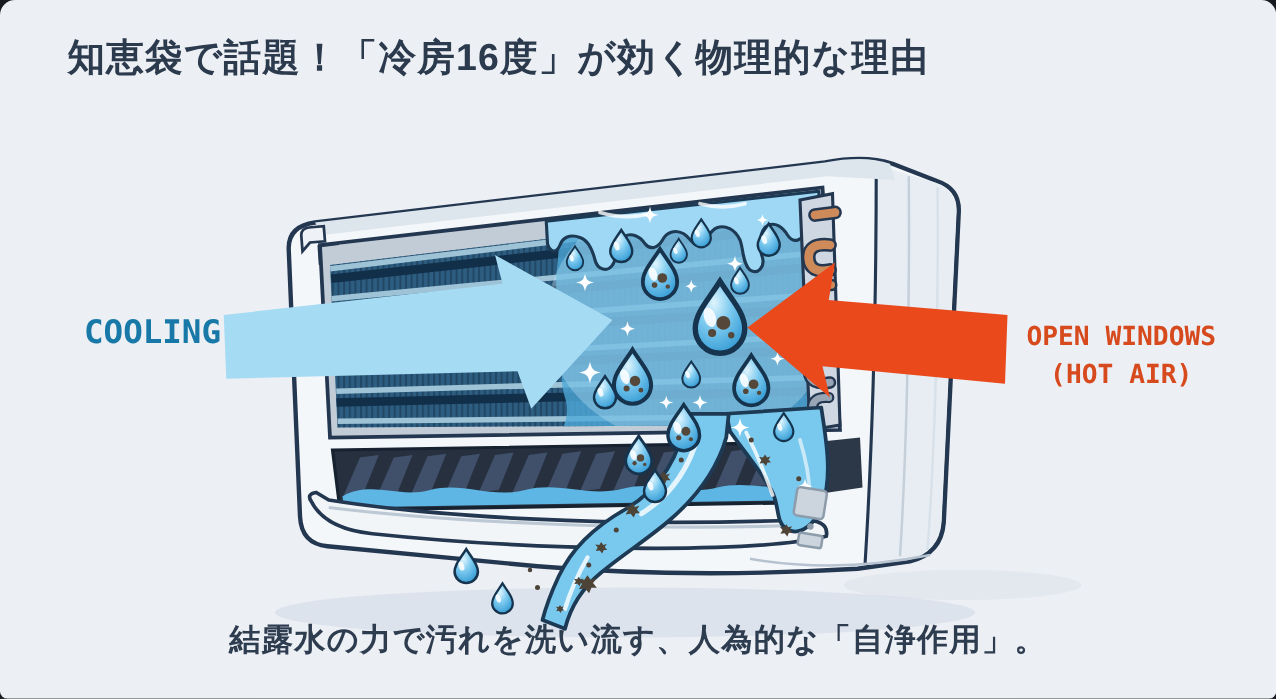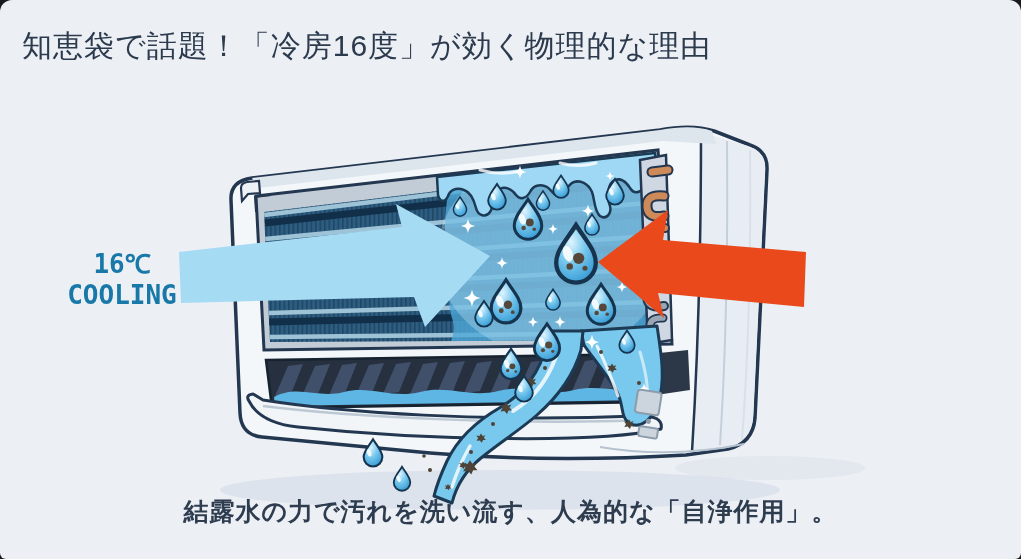--- a/index.html
+++ b/index.html
@@ -2,22 +2,22 @@
 <html><head>
 <meta charset="utf-8">
 <style>
   html,body{margin:0;padding:0;background:#171b20;}
   .stage{
     position:relative;width:1021px;height:559px;overflow:hidden;
     border-radius:12px 12px 6px 6px;
     font-family:"Liberation Sans","DejaVu Sans",sans-serif;
   }
   .page-title{
-    position:absolute;left:22px;top:26px;margin:0;
-    font-size:30px;font-weight:400;letter-spacing:1px;
+    position:absolute;left:54px;top:26px;margin:0;
+    font-size:30px;font-weight:700;letter-spacing:1px;
   }
   .illustration{position:absolute;left:0;top:0;}
   .side-label{
     position:absolute;text-align:center;
     font-family:"DejaVu Sans Mono","Liberation Mono",monospace;
     font-weight:bold;
   }
   .cooling-label{left:48px;top:250px;width:148px;}
   .cooling-label .l1{font-size:26px;line-height:1.1;}
   .cooling-label .l2{font-size:26px;line-height:1.3;}
@@ -248,19 +248,22 @@
       <rect x="-5" y="23" width="19" height="10" rx="2" fill="#ccd5de" stroke="#8d9cab" stroke-width="2"></rect>
     </g>
 
     <path d="M 179 252 L 402 227 L 396 204 L 490 256 L 425 327 L 414 297 L 181 303 Z" fill="#a6dbf4"></path>
     <path d="M 598 262 L 668 210 L 663 240 L 806 252 L 804 307 L 658 293 L 664 318 Z" fill="#e9491b"></path>
   </svg>
 
   <h1 class="page-title" style="color: rgb(44, 58, 77);">知恵袋で話題！「冷房16度」が効く物理的な理由</h1>
 
   <div class="side-label cooling-label" style="color: rgb(24, 121, 168);">
-    <div class="l1">16℃</div>
     <div class="l2">COOLING</div>
   </div>
 
+  <div class="side-label hot-label" style="color: rgb(215, 74, 30);">
+    <div class="l1">OPEN WINDOWS</div>
+    <div class="l2">(HOT AIR)</div>
+  </div>
 
   <p class="caption" style="color: rgb(46, 60, 79); text-align: center;">結露水の力で汚れを洗い流す、人為的な「自浄作用」。</p>
 </div>
 
 </body></html>

